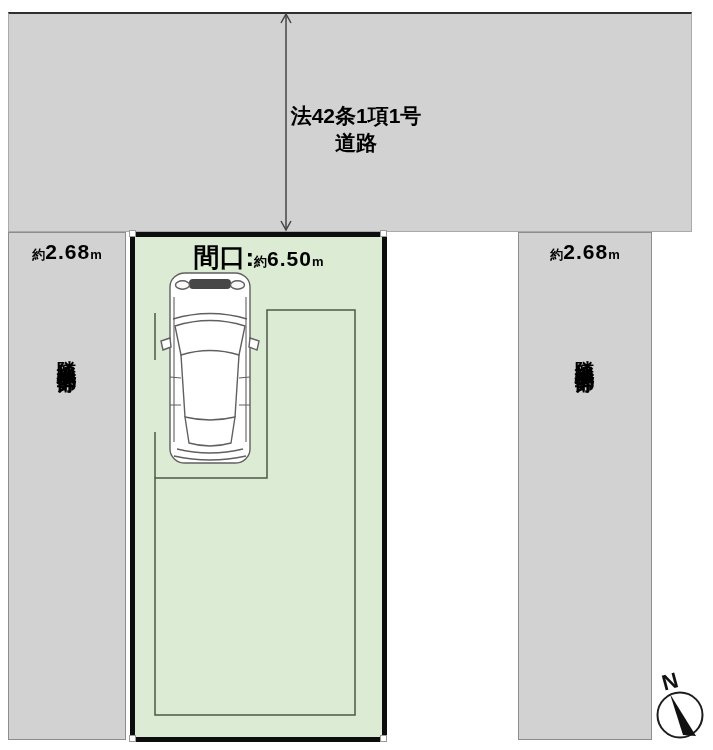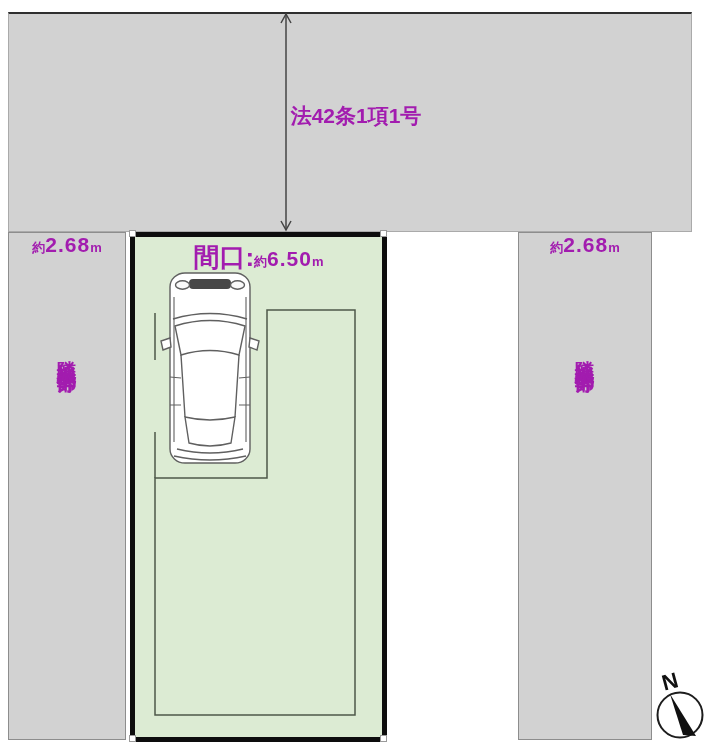--- a/index.html
+++ b/index.html
@@ -1,18 +1,18 @@
 <!DOCTYPE html>
 <html><head>
 <meta charset="utf-8">
 <style>
   html,body{margin:0;padding:0;background:#ffffff;}
   #canvas{
     position:relative;width:713px;height:750px;background:#ffffff;overflow:hidden;
-    font-family:"Liberation Sans","DejaVu Sans",sans-serif;color:#a21caf;
+    font-family:"Liberation Sans","DejaVu Sans",sans-serif;color:#000000;
   }
   
   .road{
     position:absolute;left:8px;top:12px;width:684px;height:220px;
     background:#d2d2d2;border-top:2px solid #2f2f2f;
     border-left:1px solid #aaaaaa;border-right:1px solid #aaaaaa;border-bottom:1px solid #aaaaaa;
     box-sizing:border-box;
   }
   .road-text{
     position:absolute;left:261px;top:88px;width:172px;text-align:center;
@@ -20,21 +20,21 @@
   }
   .dimline{position:absolute;left:274px;top:12px;}
   
   .col{
     position:absolute;top:232px;height:508px;background:#d2d2d2;
     border:1px solid #8d8d8d;box-sizing:border-box;
   }
   .col-left{left:8px;width:118px;}
   .col-mid{left:388px;width:130px;}
   .col-right{left:518px;width:134px;}
-  .dim-label{text-align:center;white-space:nowrap;font-weight:700;}
+  .dim-label{padding-top:7px;text-align:center;white-space:nowrap;font-weight:700;}
   .approx{font-size:13px;font-weight:700;}
   .val{font-size:21px;font-weight:700;letter-spacing:1px;}
   .unit{font-size:13px;font-weight:700;}
   .vtext{
     position:absolute;top:112px;left:50%;transform:translateX(-50%);
     writing-mode:vertical-rl;text-orientation:upright;
     font-size:19px;font-weight:700;letter-spacing:2px;line-height:1;white-space:nowrap;
   }
   
   .plot{
@@ -60,20 +60,21 @@
   }
 </style>
 </head>
 <body>
 
 <div id="canvas">
 
   <div class="road">
     <div class="road-text">
       <div>法42条1項1号</div>
+      <div>道路</div>
     </div>
   </div>
 
   <svg class="dimline" width="24" height="220" viewBox="0 0 24 220">
     <line x1="12" y1="2" x2="12" y2="218" stroke="#444444" stroke-width="1.5"></line>
     <polyline points="7,11 12,2 17,11" fill="none" stroke="#444444" stroke-width="1.5"></polyline>
     <polyline points="7,209 12,218 17,209" fill="none" stroke="#444444" stroke-width="1.5"></polyline>
   </svg>
 
   <div class="col col-left">

